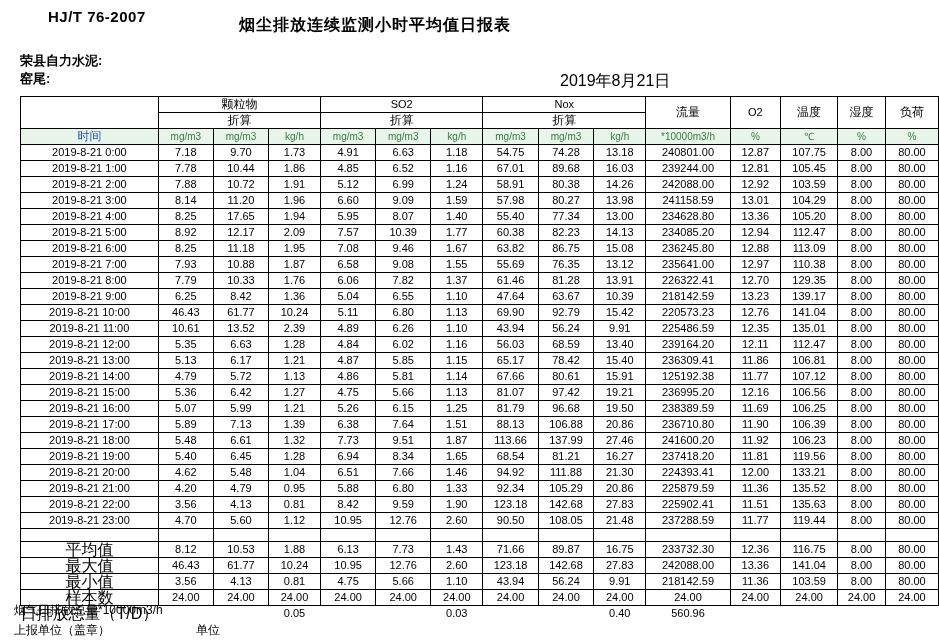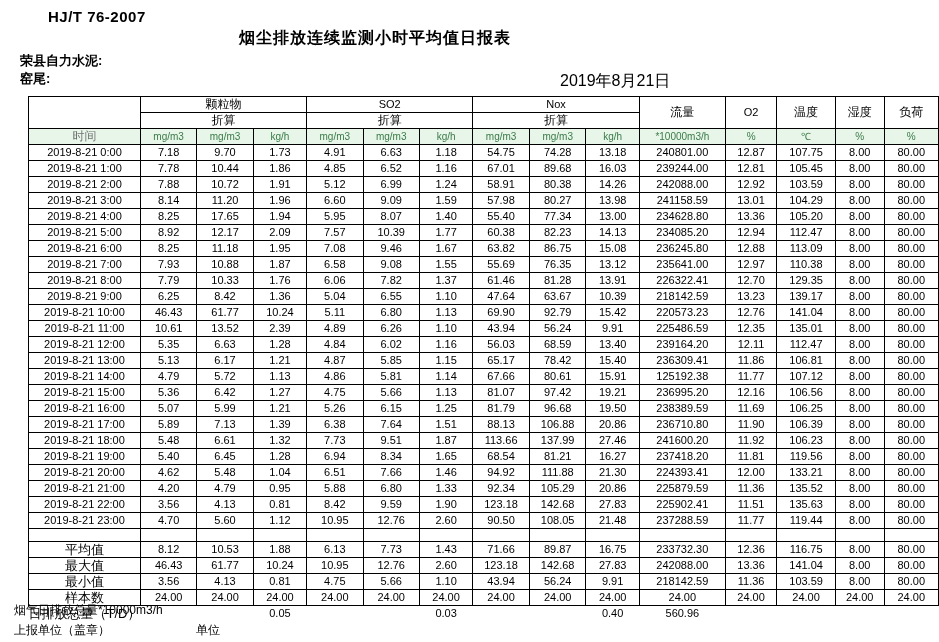--- a/index.html
+++ b/index.html
@@ -19,21 +19,21 @@
     position: absolute;
     left: 48px;
     top: 8px;
     font-size: 15px;
     font-weight: bold;
     letter-spacing: 0.5px;
   }
   .doc-title {
     position: absolute;
     left: 0;
-    top: 28px;
+    top: 15px;
     width: 750px;
     text-align: center;
     font-size: 16px;
     font-weight: bold;
     letter-spacing: 1px;
   }
   .company {
     position: absolute;
     left: 20px;
     top: 52px;
@@ -48,21 +48,21 @@
     font-weight: bold;
   }
   .date {
     position: absolute;
     left: 560px;
     top: 71px;
     font-size: 16px;
   }
   table.report {
     position: absolute;
-    left: 28px;
+    left: 20px;
     top: 96px;
     border-collapse: collapse;
     table-layout: fixed;
     font-size: 11px;
   }
   table.report td, table.report th {
     border: 1px solid #000000;
     padding: 0;
     height: 15px;
     line-height: 15px;
@@ -78,39 +78,39 @@
     font-size: 12px;
   }
   .unit-row td {
     background: #e8f6ea;
     color: #3a7a47;
     font-size: 10px;
     height: 15px;
     line-height: 15px;
   }
   .unit-row td.time-lab {
-    color: #737373;
+    color: #1d4ed8;
     font-size: 12px;
   }
   td.tcell {
     text-align: center;
     margin-left: 20px;
   }
   td.num {
     text-align: right;
     padding-right: 14px;
   }
   td.num-wide {
     text-align: right;
     padding-right: 16px;
   }
   td.lbl {
     text-align: right;
     padding-right: 12px;
-    font-size: 13px;
+    font-size: 16px;
   }
   tr.spacer td {
     height: 12px;
     line-height: 12px;
   }
   .footer1 {
     position: absolute;
     left: 14px;
     top: 602px;
     font-size: 12px;

